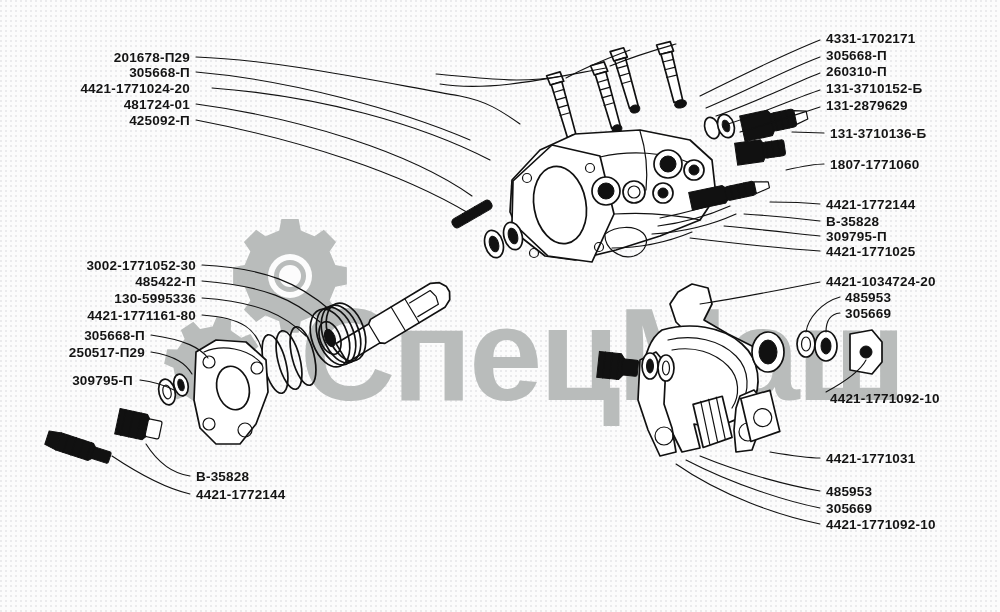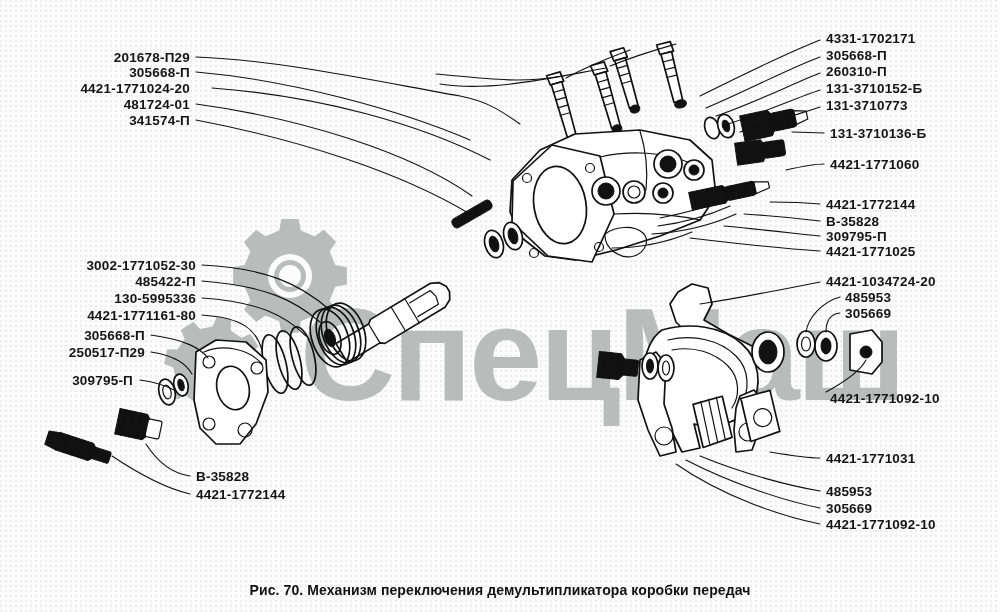--- a/index.html
+++ b/index.html
@@ -354,46 +354,45 @@
       </g>
 
     </g>
   </svg>
 
   <div id="labels">
       <div class="lbl r" style="right: 810px; top: 57px;">201678-П29</div>
       <div class="lbl r" style="right: 810px; top: 72px;">305668-П</div>
       <div class="lbl r" style="right: 810px; top: 88px;">4421-1771024-20</div>
       <div class="lbl r" style="right: 810px; top: 104px;">481724-01</div>
-      <div class="lbl r" style="right: 810px; top: 120px;">341574-П</div>
+      <div class="lbl r" style="right: 810px; top: 120px;">425092-П</div>
       <div class="lbl r" style="right: 804px; top: 265px;">3002-1771052-30</div>
       <div class="lbl r" style="right: 804px; top: 281px; margin-left: 24px;">485422-П</div>
       <div class="lbl r" style="right: 804px; top: 298px;">130-5995336</div>
       <div class="lbl r" style="right: 804px; top: 315px;">4421-1771161-80</div>
       <div class="lbl r" style="right: 855px; top: 335px;">305668-П</div>
       <div class="lbl r" style="right: 855px; top: 352px;">250517-П29</div>
       <div class="lbl r" style="right: 867px; top: 380px;">309795-П</div>
       <div class="lbl l" style="left: 196px; top: 476px;">В-35828</div>
       <div class="lbl l" style="left: 196px; top: 494px;">4421-1772144</div>
       <div class="lbl l" style="left: 826px; top: 38px;">4331-1702171</div>
       <div class="lbl l" style="left: 826px; top: 55px;">305668-П</div>
       <div class="lbl l" style="left: 826px; top: 71px;">260310-П</div>
       <div class="lbl l" style="left: 826px; top: 88px;">131-3710152-Б</div>
-      <div class="lbl l" style="left: 826px; top: 105px;">131-3710773</div>
+      <div class="lbl l" style="left: 826px; top: 105px;">131-2879629</div>
       <div class="lbl l" style="left: 830px; top: 133px;">131-3710136-Б</div>
-      <div class="lbl l" style="left: 830px; top: 164px;">4421-1771060</div>
+      <div class="lbl l" style="left: 830px; top: 164px;">1807-1771060</div>
       <div class="lbl l" style="left: 826px; top: 204px;">4421-1772144</div>
       <div class="lbl l" style="left: 826px; top: 221px;">В-35828</div>
       <div class="lbl l" style="left: 826px; top: 236px;">309795-П</div>
       <div class="lbl l" style="left: 826px; top: 251px;">4421-1771025</div>
       <div class="lbl l" style="left: 826px; top: 281px;">4421-1034724-20</div>
       <div class="lbl l" style="left: 845px; top: 297px;">485953</div>
       <div class="lbl l" style="left: 845px; top: 313px;">305669</div>
       <div class="lbl l" style="left: 830px; top: 398px;">4421-1771092-10</div>
       <div class="lbl l" style="left: 826px; top: 458px;">4421-1771031</div>
       <div class="lbl l" style="left: 826px; top: 491px;">485953</div>
       <div class="lbl l" style="left: 826px; top: 508px;">305669</div>
       <div class="lbl l" style="left: 826px; top: 524px;">4421-1771092-10</div>
     </div>
 
-  <div id="caption">Рис. 70. Механизм переключения демультипликатора коробки передач</div>
 
 </div>
 
 </body></html>

